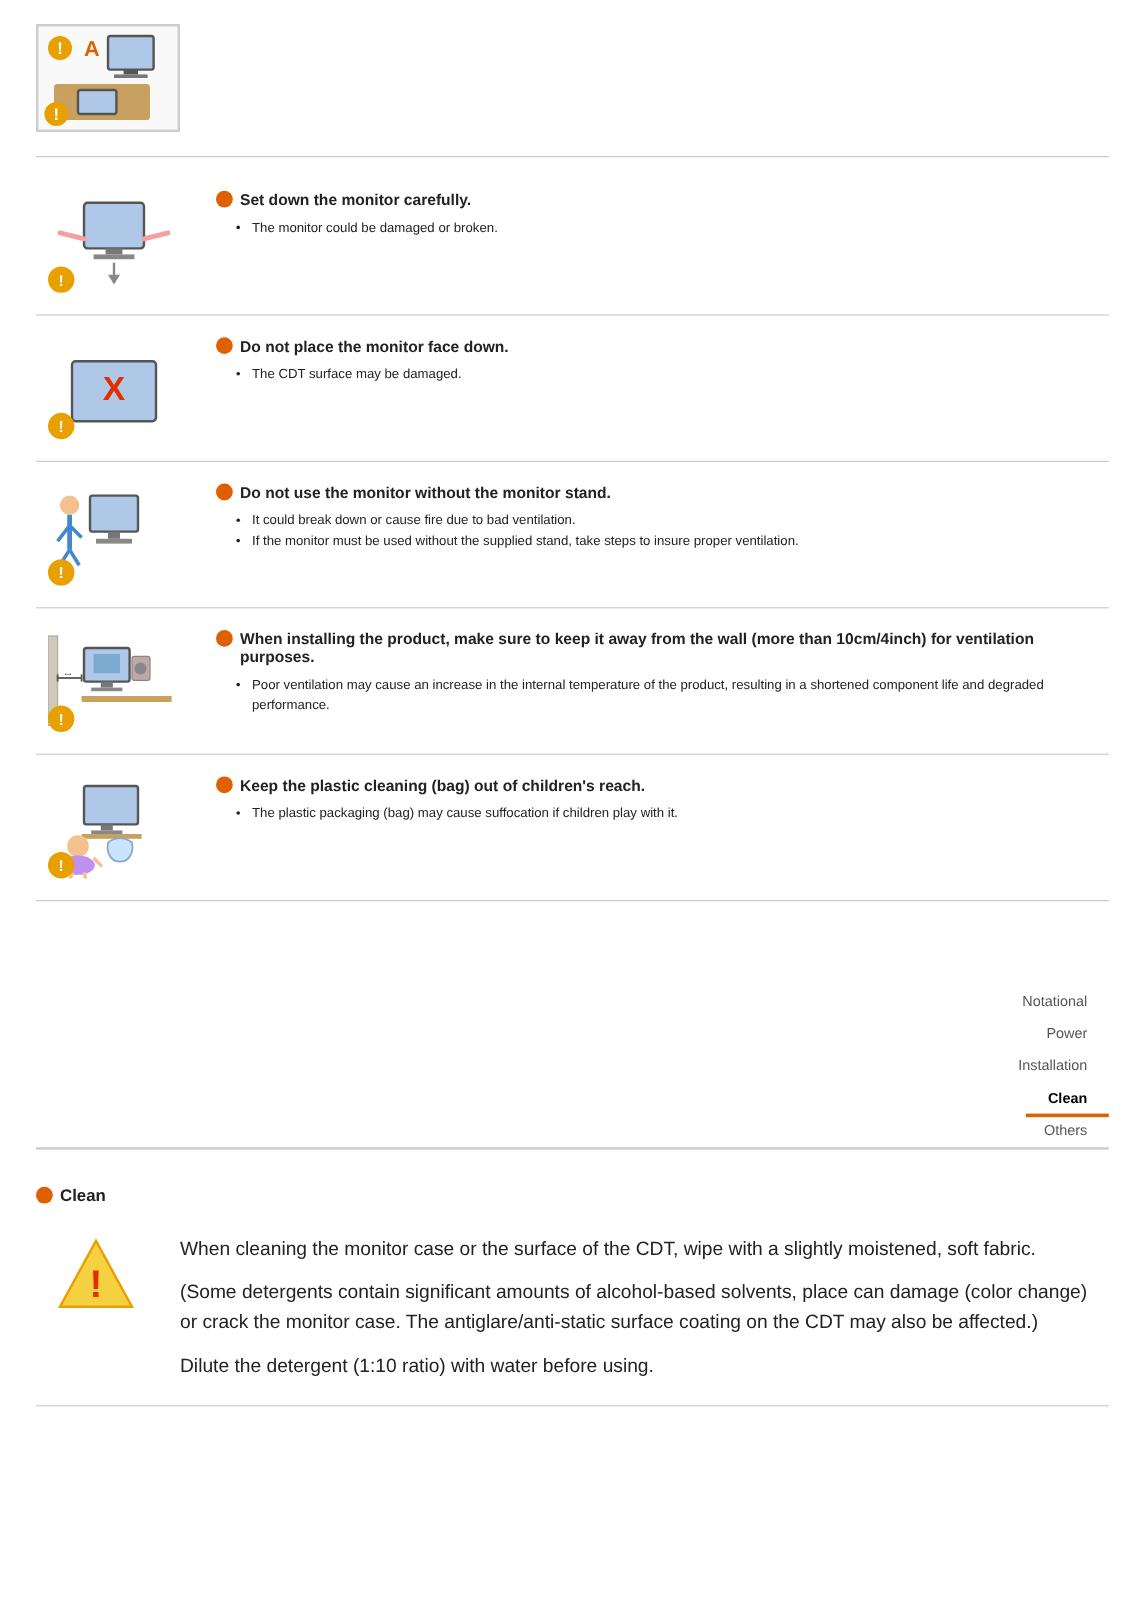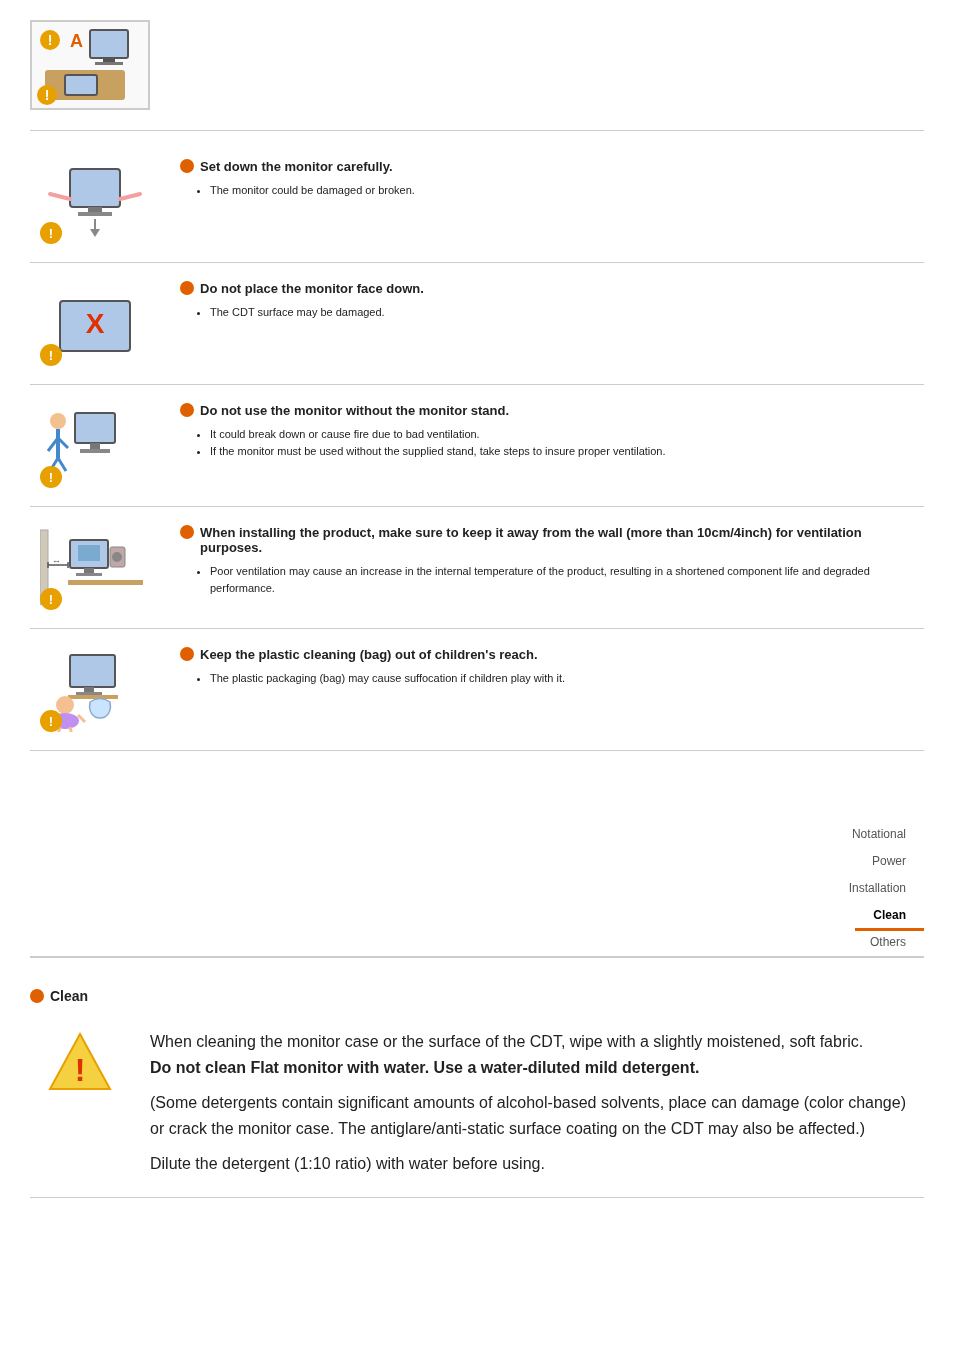--- a/index.html
+++ b/index.html
@@ -385,21 +385,20 @@
       <div class="clean-image">
         <svg width="70" height="70" viewBox="0 0 70 70">
 
           <polygon points="35,5 65,60 5,60" fill="#f5d040" stroke="#e8a000" stroke-width="2"></polygon>
           <text x="35" y="52" text-anchor="middle" font-size="32" font-weight="bold" fill="#e03000">!</text>
         </svg>
       </div>
       <div class="clean-text">
         <p>
           <span>When cleaning the monitor case or the surface of the CDT, wipe with a slightly moistened, soft fabric.</span><br>
-          <strong>Do not clean Flat monitor with water. Use a water-diluted mild detergent.</strong>
         </p>
         <p>(Some detergents contain significant amounts of alcohol-based solvents, place can damage (color change) or crack the monitor case. The antiglare/anti-static surface coating on the CDT may also be affected.)</p>
         <p>Dilute the detergent (1:10 ratio) with water before using.</p>
       </div>
     </div>
   </div>
 
 </div>
 
 </body></html>

